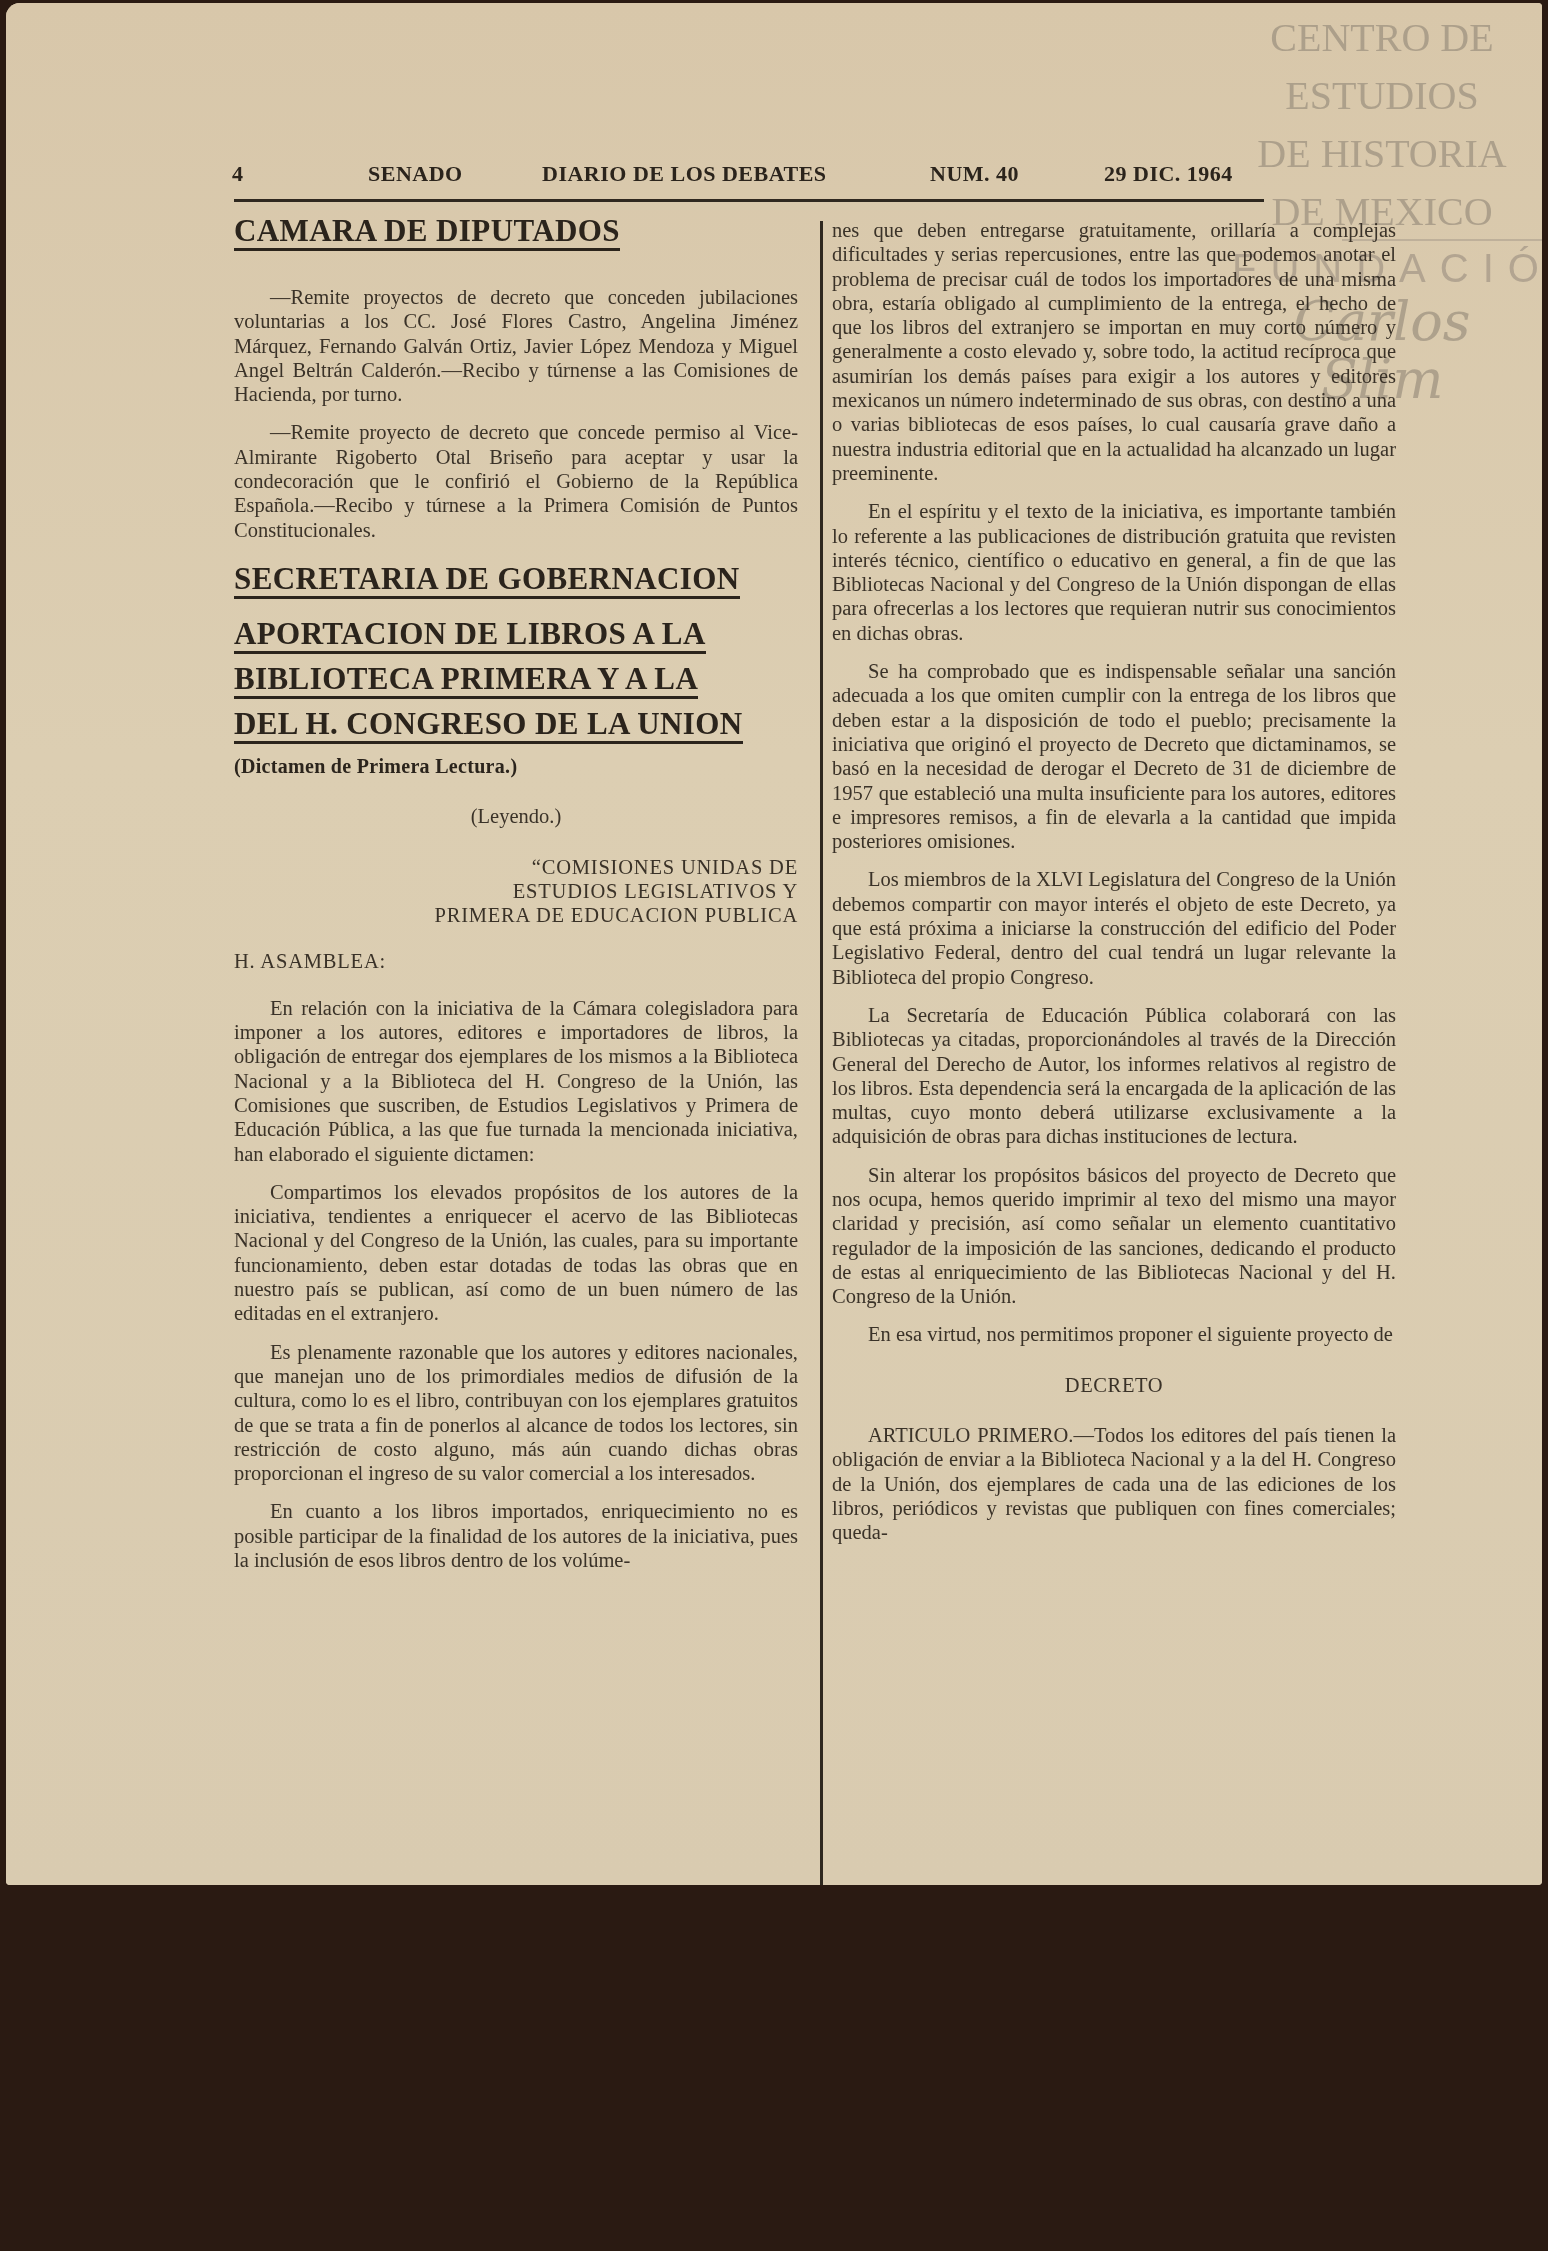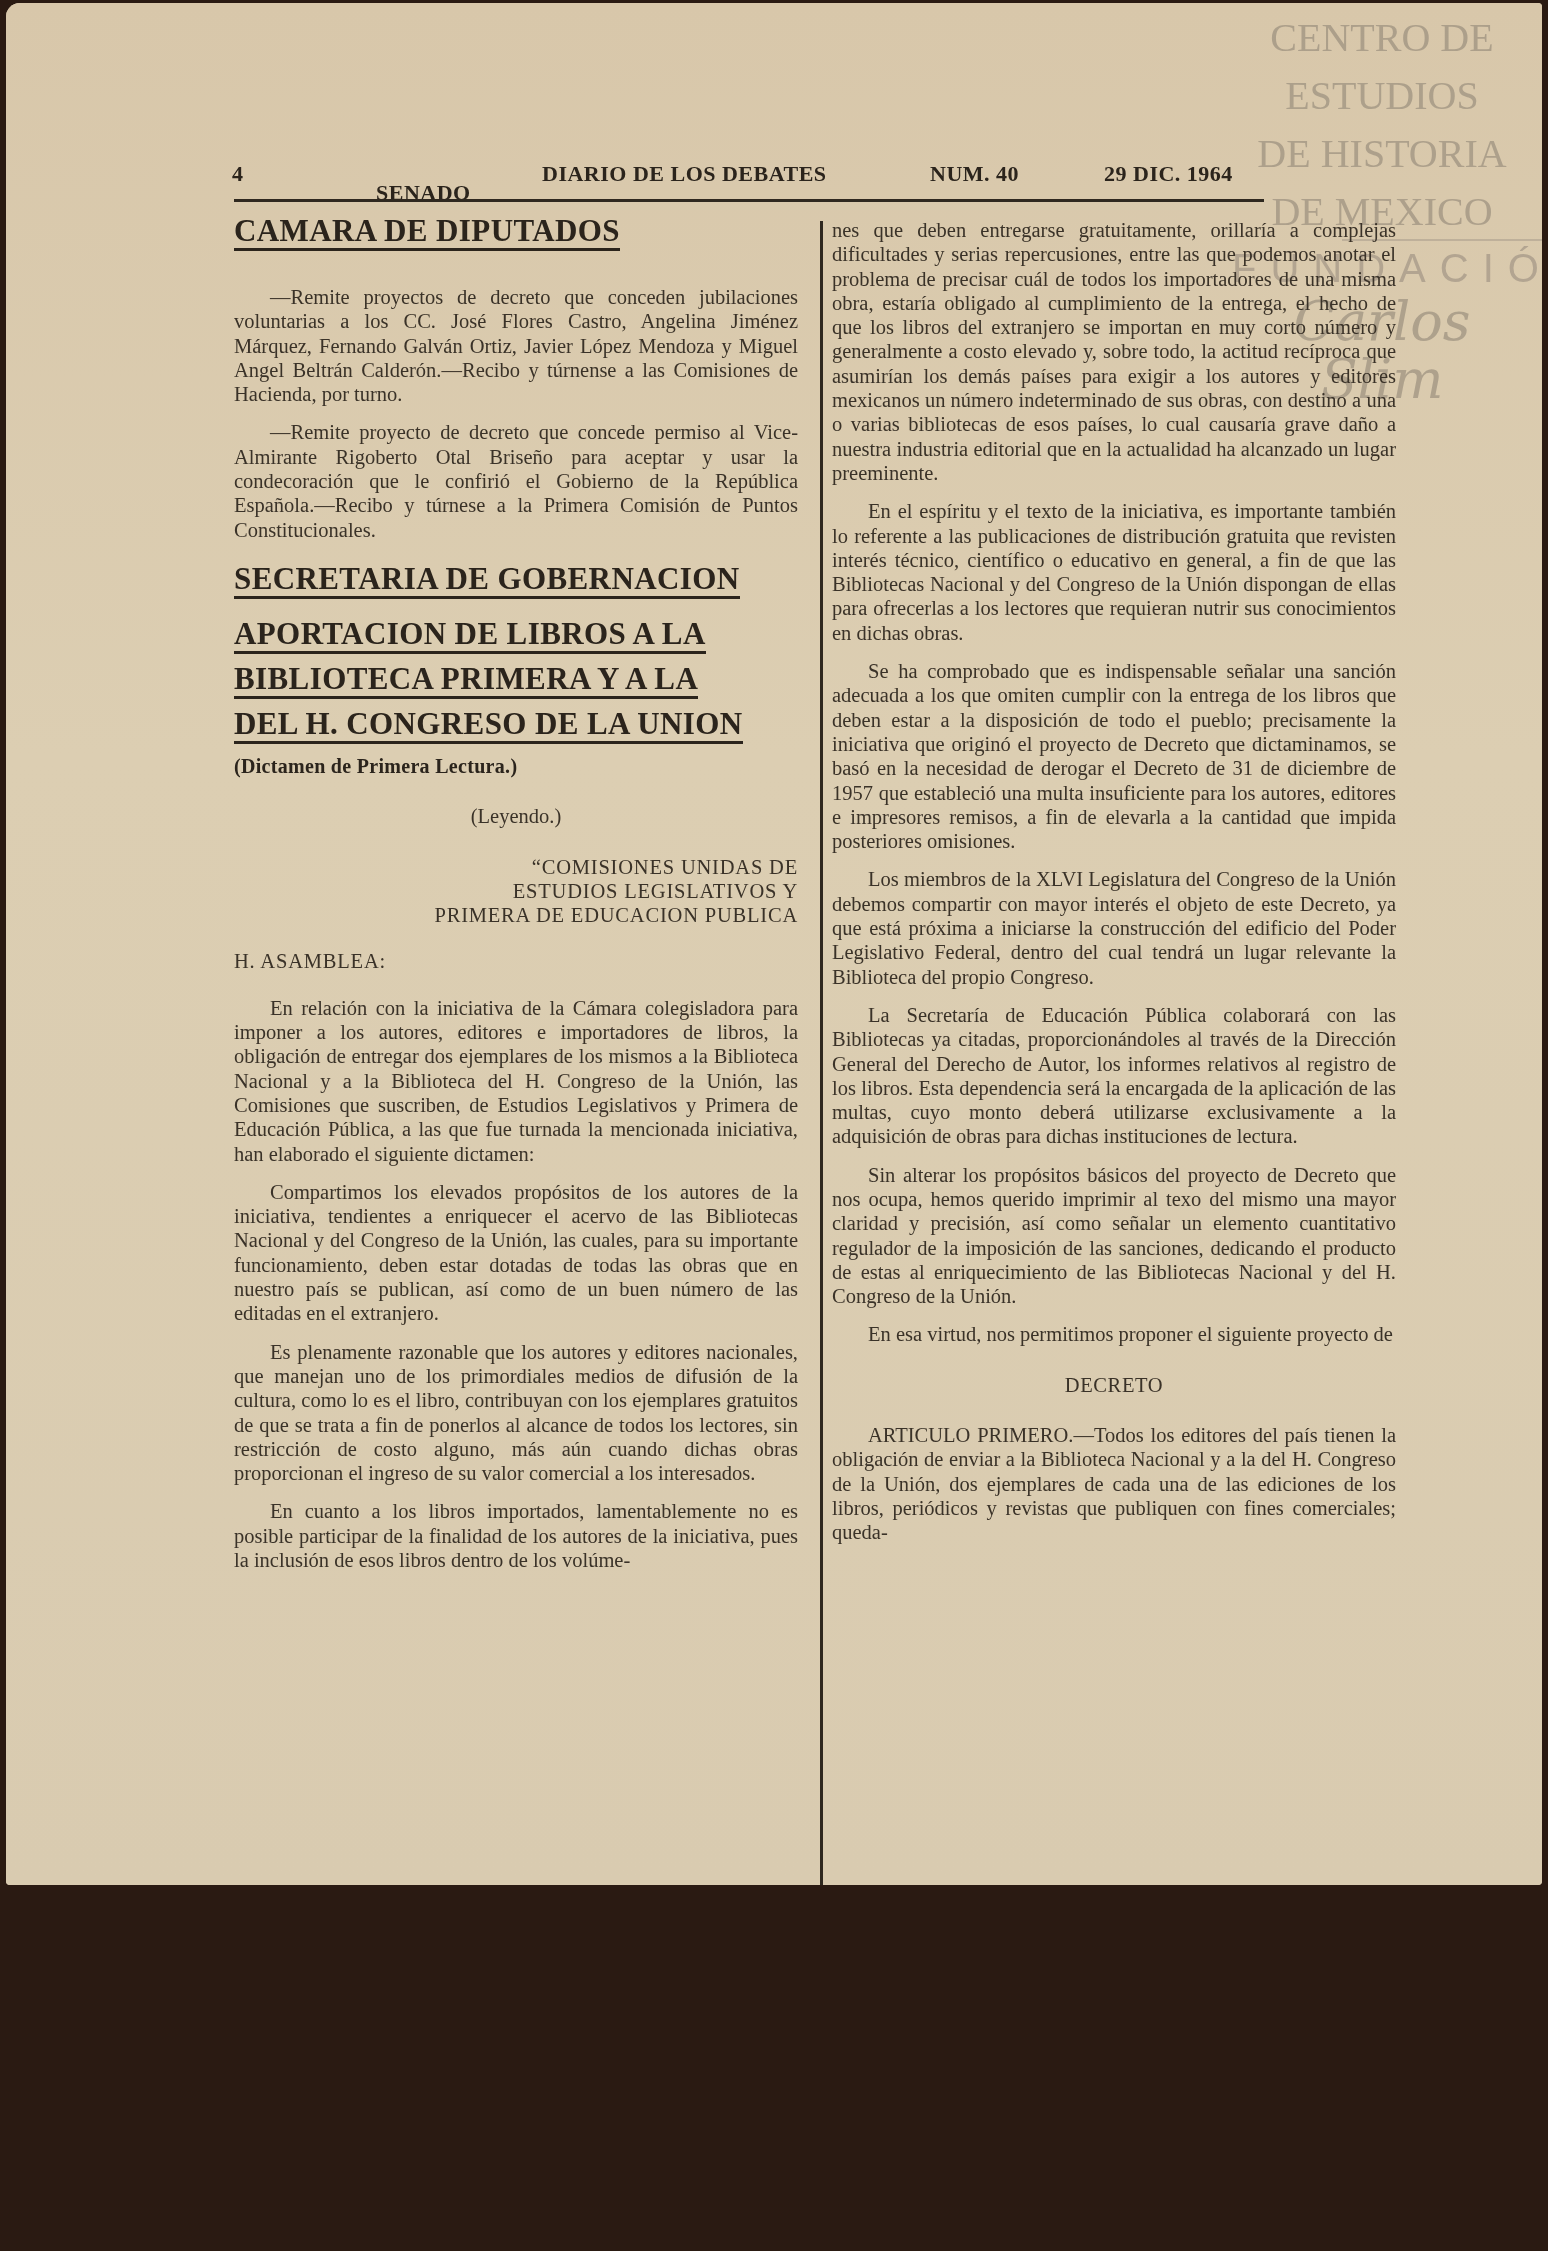--- a/index.html
+++ b/index.html
@@ -62,21 +62,21 @@
     <div>ESTUDIOS</div>
     <div>DE HISTORIA</div>
     <div>DE MEXICO</div>
     <div class="fund">FUNDACIÓN</div>
     <div class="sig">Carlos Slim</div>
   </div>
   <div class="watermark-line"></div>
 
   <div class="runhead">
     <span style="left:226px;">4</span>
-    <span style="left:370px;margin-top:19px;">SENADO</span>
+    <span style="left:362px;">SENADO</span>
     <span style="left:536px;">DIARIO DE LOS DEBATES</span>
     <span style="left:924px;">NUM. 40</span>
     <span style="left:1098px;">29 DIC. 1964</span>
   </div>
   <div class="runhead-rule"></div>
 
   <div class="vrule"></div>
 
   <div class="col col-left">
     <div class="heading-block" style="margin-top:0;"><span class="heading">CAMARA DE DIPUTADOS</span></div>
@@ -94,21 +94,21 @@
 
     <p class="rightalign" style="margin-top:26px;">“COMISIONES UNIDAS DE</p>
     <p class="rightalign">ESTUDIOS LEGISLATIVOS Y</p>
     <p class="rightalign">PRIMERA DE EDUCACION PUBLICA</p>
 
     <p class="noind" style="margin-top:22px; letter-spacing:0.8px;">H. ASAMBLEA:</p>
 
     <p style="margin-top:22px;">En relación con la iniciativa de la Cámara colegisladora para imponer a los autores, editores e importadores de libros, la obligación de entregar dos ejemplares de los mismos a la Biblioteca Nacional y a la Biblioteca del H. Congreso de la Unión, las Comisiones que suscriben, de Estudios Legislativos y Primera de Educación Pública, a las que fue turnada la mencionada iniciativa, han elaborado el siguiente dictamen:</p>
     <p class="gap">Compartimos los elevados propósitos de los autores de la iniciativa, tendientes a enriquecer el acervo de las Bibliotecas Nacional y del Congreso de la Unión, las cuales, para su importante funcionamiento, deben estar dotadas de todas las obras que en nuestro país se publican, así como de un buen número de las editadas en el extranjero.</p>
     <p class="gap">Es plenamente razonable que los autores y editores nacionales, que manejan uno de los primordiales medios de difusión de la cultura, como lo es el libro, contribuyan con los ejemplares gratuitos de que se trata a fin de ponerlos al alcance de todos los lectores, sin restricción de costo alguno, más aún cuando dichas obras proporcionan el ingreso de su valor comercial a los interesados.</p>
-    <p class="gap">En cuanto a los libros importados, lamentablemente no es posible participar de la finalidad de los autores de la iniciativa, pues la inclusión de esos libros dentro de los volúme-</p>
+    <p class="gap">En cuanto a los libros importados, enriquecimiento no es posible participar de la finalidad de los autores de la iniciativa, pues la inclusión de esos libros dentro de los volúme-</p>
   </div>
 
   <div class="col col-right">
     <p class="noind">nes que deben entregarse gratuitamente, orillaría a complejas dificultades y serias repercusiones, entre las que podemos anotar el problema de precisar cuál de todos los importadores de una misma obra, estaría obligado al cumplimiento de la entrega, el hecho de que los libros del extranjero se importan en muy corto número y generalmente a costo elevado y, sobre todo, la actitud recíproca que asumirían los demás países para exigir a los autores y editores mexicanos un número indeterminado de sus obras, con destino a una o varias bibliotecas de esos países, lo cual causaría grave daño a nuestra industria editorial que en la actualidad ha alcanzado un lugar preeminente.</p>
     <p class="gap">En el espíritu y el texto de la iniciativa, es importante también lo referente a las publicaciones de distribución gratuita que revisten interés técnico, científico o educativo en general, a fin de que las Bibliotecas Nacional y del Congreso de la Unión dispongan de ellas para ofrecerlas a los lectores que requieran nutrir sus conocimientos en dichas obras.</p>
     <p class="gap">Se ha comprobado que es indispensable señalar una sanción adecuada a los que omiten cumplir con la entrega de los libros que deben estar a la disposición de todo el pueblo; precisamente la iniciativa que originó el proyecto de Decreto que dictaminamos, se basó en la necesidad de derogar el Decreto de 31 de diciembre de 1957 que estableció una multa insuficiente para los autores, editores e impresores remisos, a fin de elevarla a la cantidad que impida posteriores omisiones.</p>
     <p class="gap">Los miembros de la XLVI Legislatura del Congreso de la Unión debemos compartir con mayor interés el objeto de este Decreto, ya que está próxima a iniciarse la construcción del edificio del Poder Legislativo Federal, dentro del cual tendrá un lugar relevante la Biblioteca del propio Congreso.</p>
     <p class="gap">La Secretaría de Educación Pública colaborará con las Bibliotecas ya citadas, proporcionándoles al través de la Dirección General del Derecho de Autor, los informes relativos al registro de los libros. Esta dependencia será la encargada de la aplicación de las multas, cuyo monto deberá utilizarse exclusivamente a la adquisición de obras para dichas instituciones de lectura.</p>
     <p class="gap">Sin alterar los propósitos básicos del proyecto de Decreto que nos ocupa, hemos querido imprimir al texo del mismo una mayor claridad y precisión, así como señalar un elemento cuantitativo regulador de la imposición de las sanciones, dedicando el producto de estas al enriquecimiento de las Bibliotecas Nacional y del H. Congreso de la Unión.</p>
     <p class="gap">En esa virtud, nos permitimos proponer el siguiente proyecto de</p>

